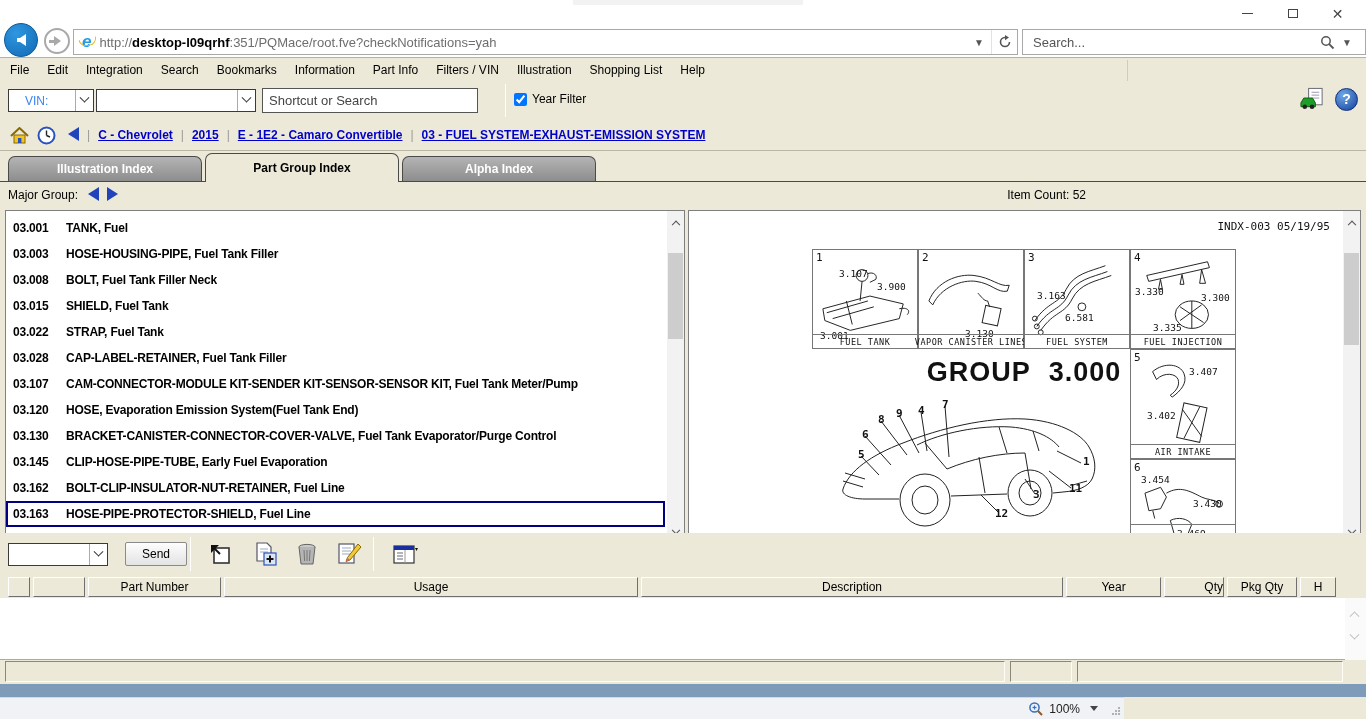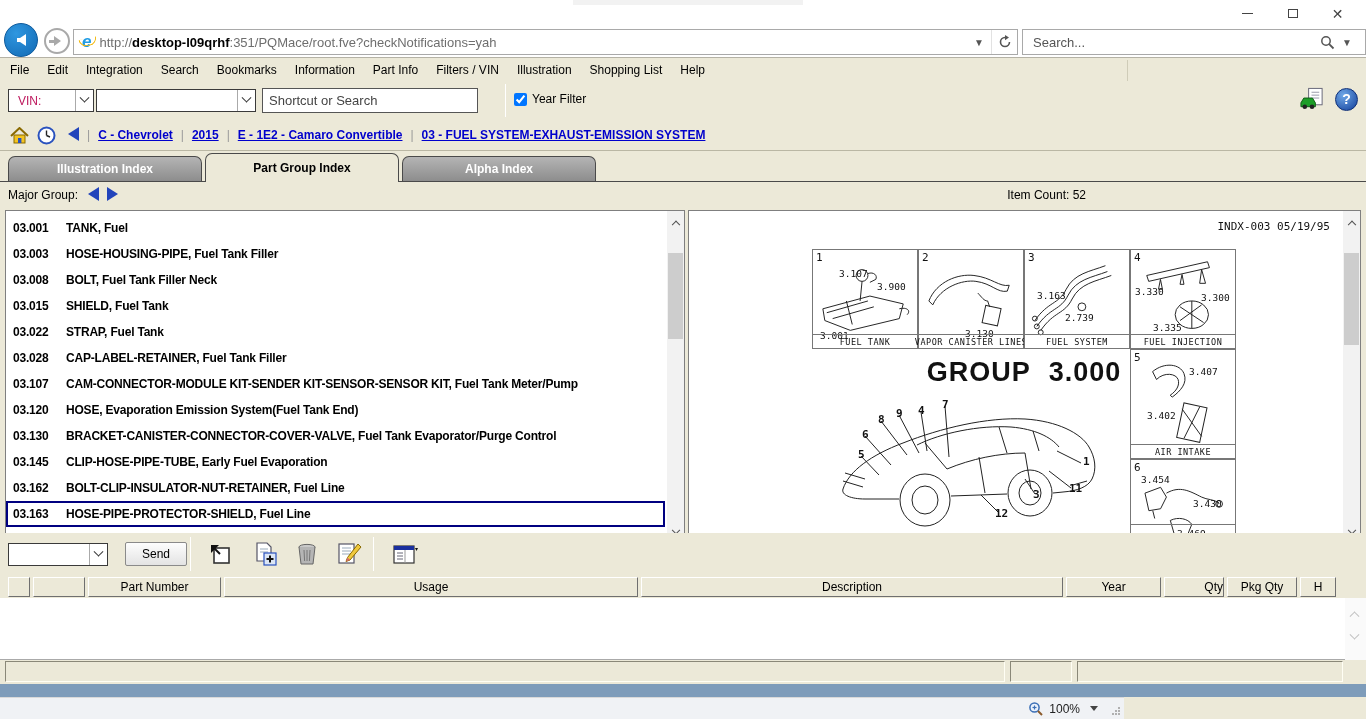--- a/index.html
+++ b/index.html
@@ -37,21 +37,21 @@
   .search-right { display:flex; align-items:center; padding-right:6px; }
 
   
   .menubar { position:absolute; left:0; top:58px; width:1156px; height:23px; background:#ece9d8; display:flex; align-items:center; font-size:12px; }
   .menu-item { padding:3px 8px; margin-left:2px; color:#000; cursor:default; }
   .vline-right { position:absolute; left:1127px; top:60px; width:1px; height:58px; background:#cfccb8; }
 
   
   .vin-bar { position:absolute; left:0; top:81px; width:1366px; height:39px; background:#ece9d8; }
   .combo { position:absolute; background:#fff; border:1.5px solid #3a3a3a; height:23px; display:flex; align-items:center; font-size:12px; }
-  .combo .combo-text { padding-left:9px; flex:1; color:#be185d; }
+  .combo .combo-text { padding-left:16px; flex:1; color:#3b82f6; }
   .combo .chevbox { width:18px; height:100%; display:flex; align-items:center; justify-content:center; border-left:1px solid #aaa; }
   .chev { width:7px; height:7px; border-left:1.6px solid #333; border-top:1.6px solid #333; display:inline-block; }
   .chev-down { transform:rotate(225deg) translate(2px,2px); }
   .chev-up { transform:rotate(45deg) translate(2px,2px); }
   .vin-combo { left:8px; top:8px; width:86px; }
   .veh-combo { left:96px; top:8px; width:160px; }
   .shortcut-input { position:absolute; left:262px; top:7px; width:216px; height:25px; border:1.5px solid #555; background:#fff; font-size:13px; padding-left:6px; color:#333; font-family:"Liberation Sans",sans-serif; }
   .shortcut-input::placeholder { color:#444; }
   .vin-sep { position:absolute; left:505px; top:3px; width:1px; height:33px; background:#9c9a88; border-right:1px solid #fff; }
   .yearfilter { position:absolute; left:514px; top:11px; display:flex; align-items:center; font-size:12px; }
@@ -378,21 +378,21 @@
       <svg class="sketch" viewBox="0 0 106 100">
         <path class="s" d="M12,78 C26,58 36,62 44,46 C52,30 68,28 84,22"></path>
         <path class="s" d="M16,82 C30,62 40,66 48,50 C56,34 72,32 88,26"></path>
         <path class="s" d="M10,72 C24,52 34,56 42,40 C50,24 66,22 82,16"></path>
         <circle class="s" cx="12" cy="78" r="2.5"></circle>
           <circle class="s" cx="16" cy="84" r="2.5"></circle>
           <circle class="s" cx="10" cy="70" r="2.5"></circle>
         <circle class="s" cx="58" cy="58" r="4"></circle>
       </svg>
       <span class="pnum" style="left:12px;top:40px;">3.163</span>
-      <span class="pnum" style="left:40px;top:62px;">2.739</span>
+      <span class="pnum" style="left:40px;top:62px;">6.581</span>
       <span class="cell-label">FUEL SYSTEM</span>
     </div>
 
     <div class="illus-cell" style="left:441px;top:38px;width:106px;height:100px;">
       <span class="cell-num">4</span>
       <svg class="sketch" viewBox="0 0 106 100">
         <path class="s" d="M16,26 L78,12 M18,32 L80,18 M16,26 L18,32 M78,12 L80,18"></path>
         <path class="s" d="M30,30 L32,40 L28,40 Z M52,25 L54,35 L50,35 Z M72,20 L76,34 L70,34 Z"></path>
         <ellipse class="s" cx="62" cy="66" rx="17" ry="14"></ellipse>
         <path class="s" d="M50,58 L74,74 M50,72 L72,56 M62,52 L62,80"></path>

